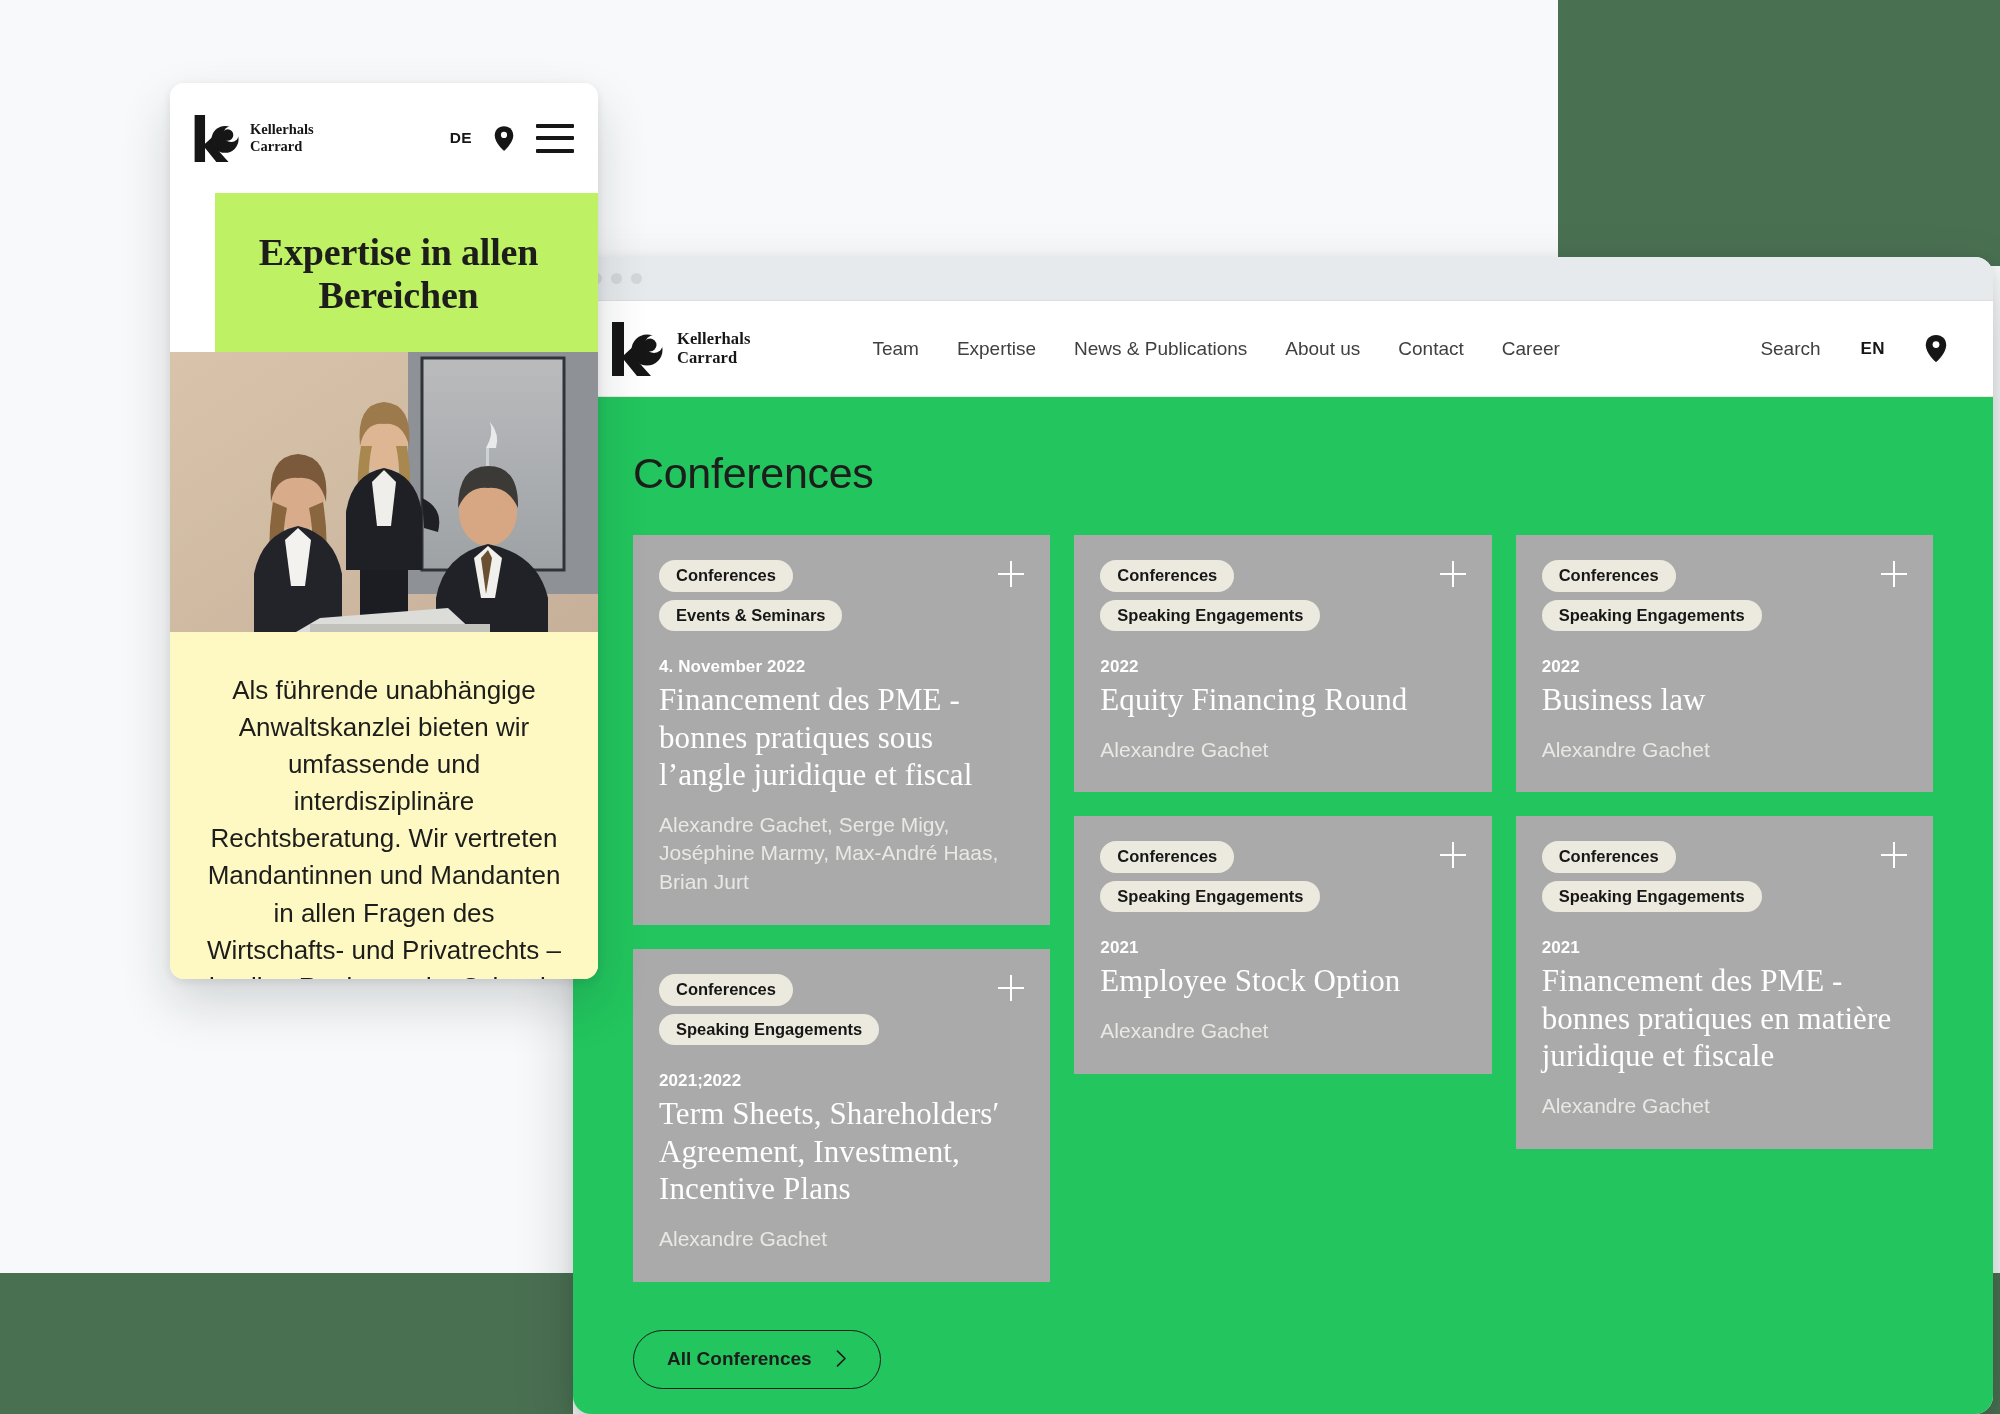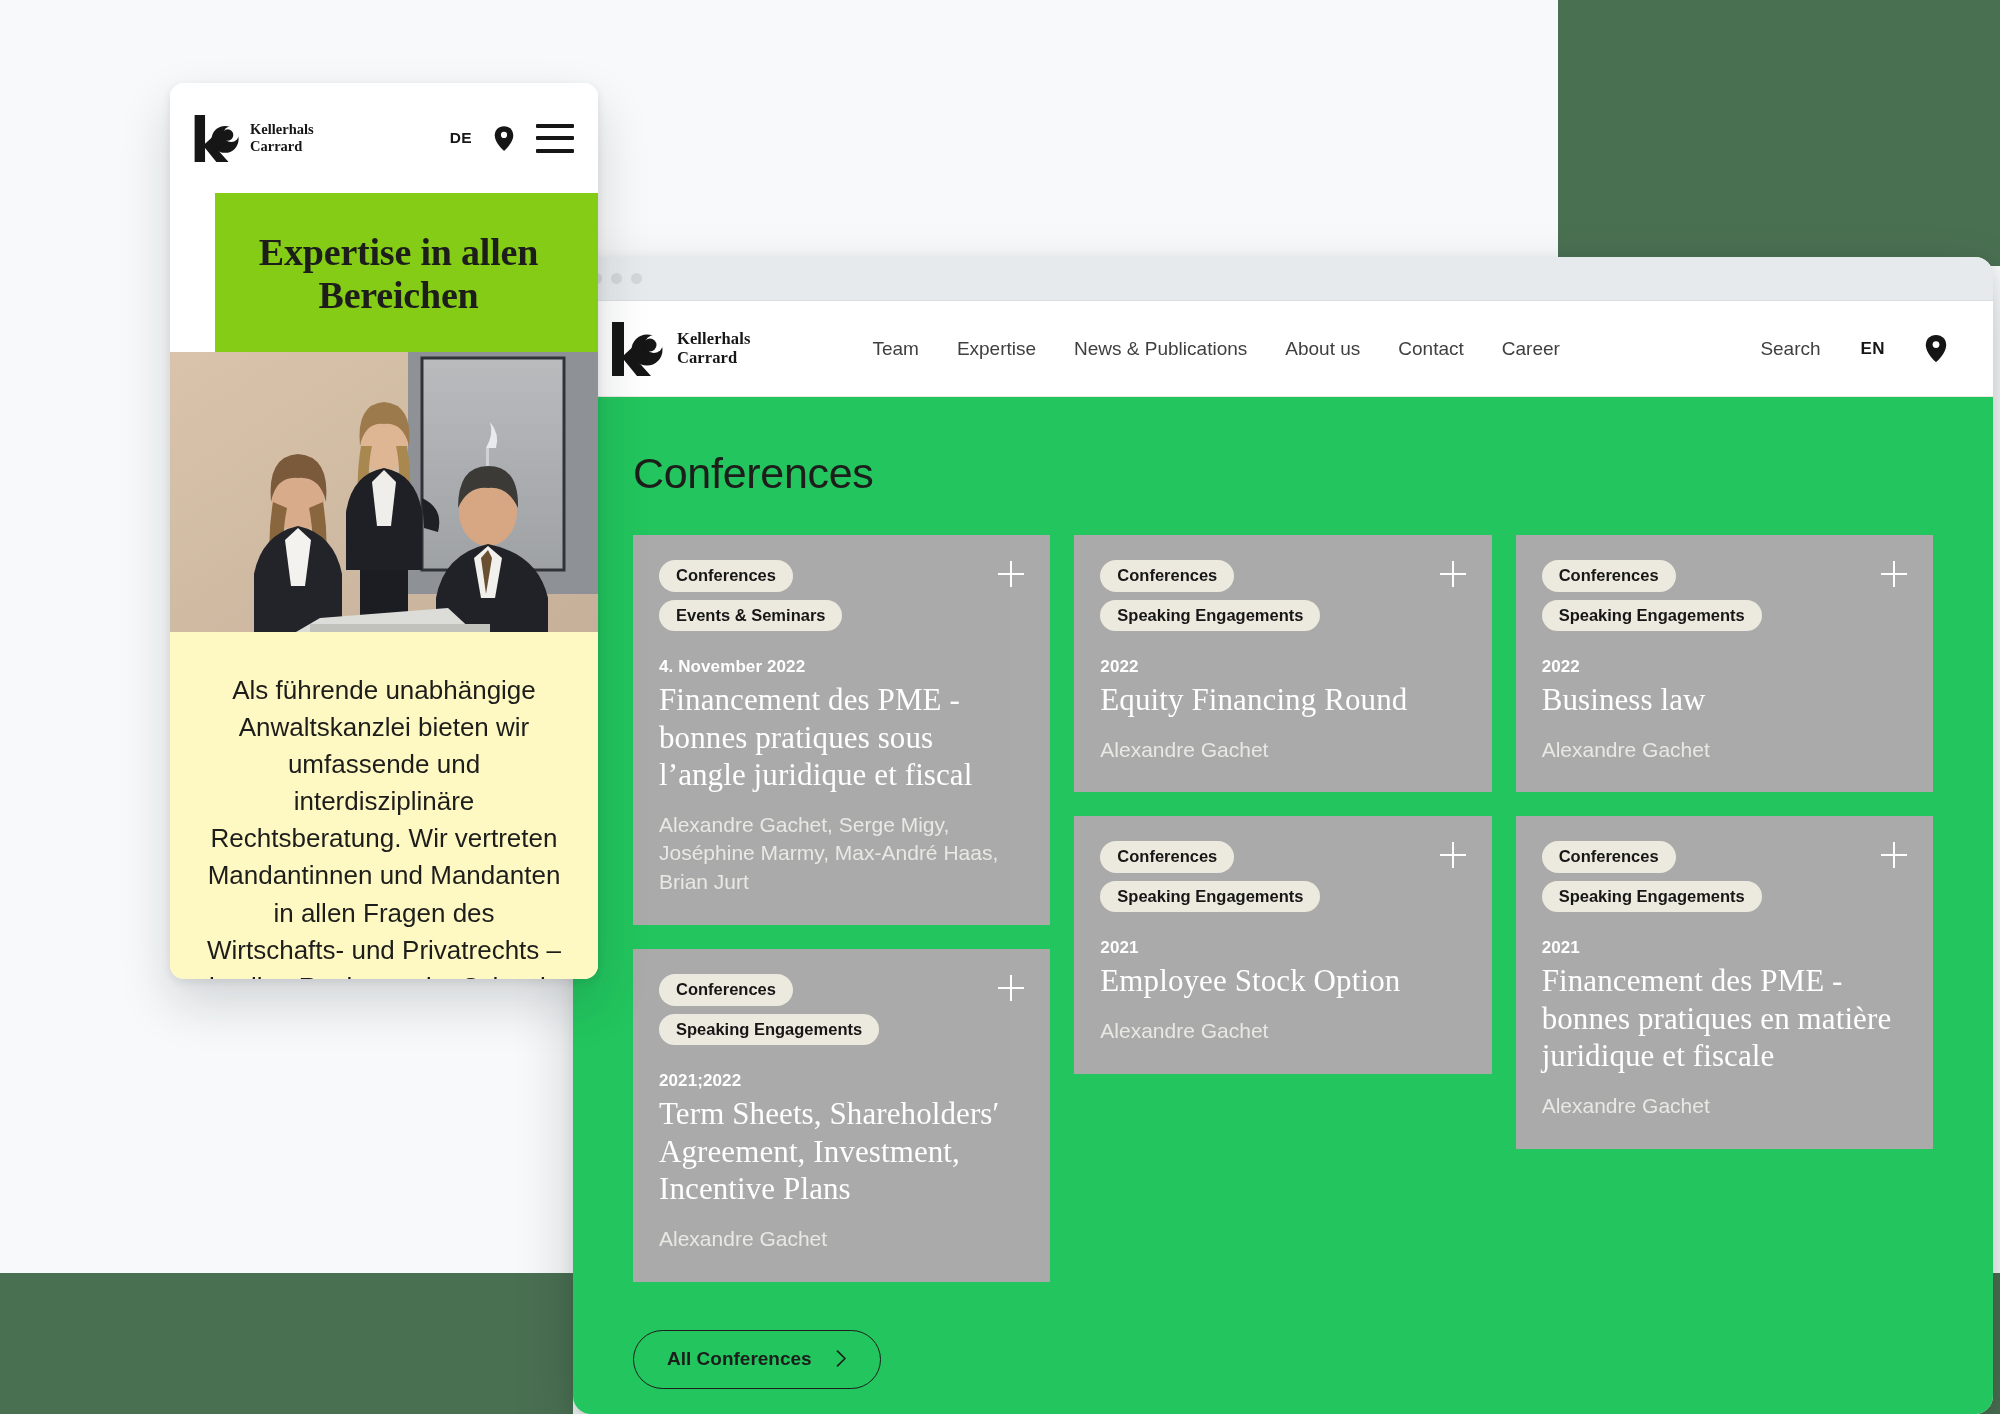--- a/index.html
+++ b/index.html
@@ -225,21 +225,21 @@
     color: #161616;
     white-space: pre-line;
   }
   .m-header-right { margin-left: auto; display: flex; align-items: center; gap: 22px; }
   .m-lang { font-size: 15.5px; font-weight: 700; letter-spacing: .4px; color: #161616; cursor:pointer;}
   .m-pin { width: 20px; height: 25px; display: block; cursor: pointer; }
   .m-burger { width: 38px; height: 29px; display: flex; flex-direction: column; justify-content: space-between; cursor: pointer; }
   .m-burger span { display: block; height: 4px; background: #161616; border-radius: 1px; }
 
   .m-hero {
-    background: #84cc16;
+    background: #bef264;
     padding: 38px 30px 34px 14px;
     margin-left: 45px;
   }
   .m-hero-title {
     font-family: "Liberation Serif", serif;
     font-size: 38px;
     font-weight: 700;
     line-height: 1.14;
     text-align: center;
     color: #1d1d1b;

